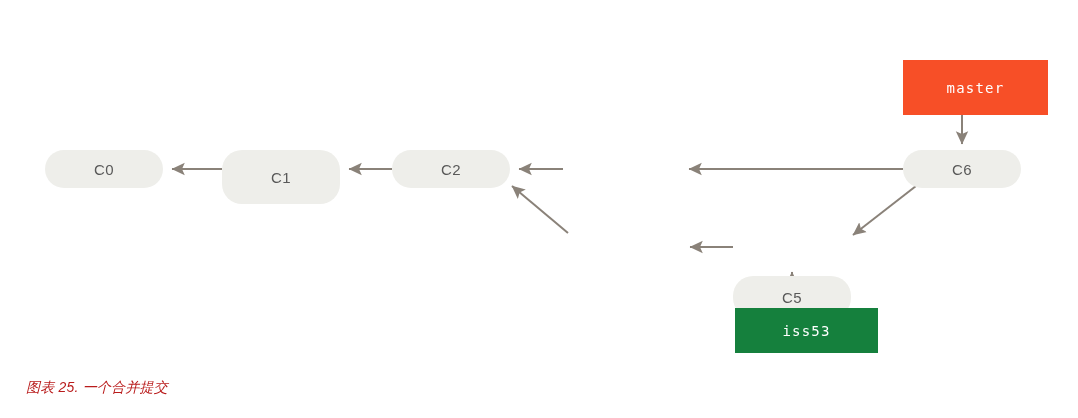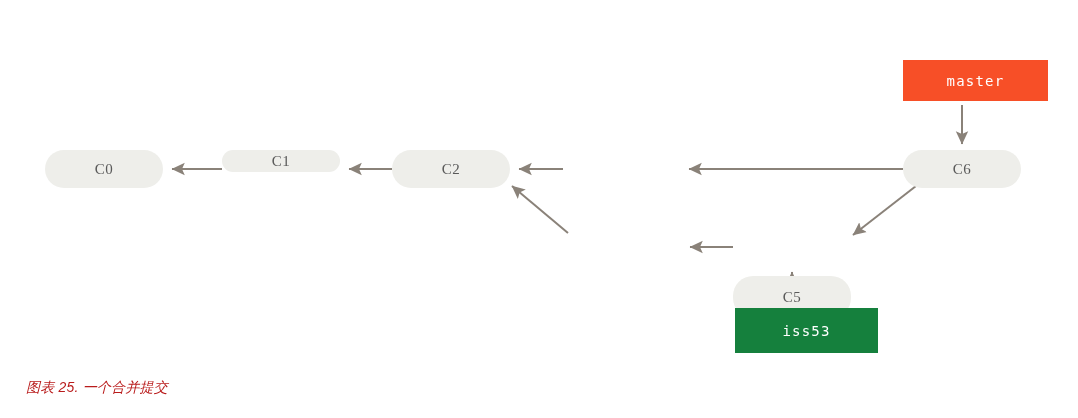--- a/index.html
+++ b/index.html
@@ -35,21 +35,21 @@
   .commit-node {
     position: absolute;
     background: #eeeeea;
     border-radius: 20px;
     display: flex;
     align-items: center;
     justify-content: center;
     box-sizing: border-box;
   }
   .commit-label {
-    font-family: Liberation Serif, serif;
+    font-family: Liberation Sans, sans-serif;
     font-size: 15px;
     color: #595959;
     letter-spacing: 0.5px;
     line-height: 1;
     user-select: none;
   }
 
   .branch-box {
     position: absolute;
     display: flex;
@@ -106,39 +106,39 @@
 
     <line x1="962" y1="105" x2="962" y2="144" stroke="#8a8279" stroke-width="2" marker-end="url(#arrowhead)"></line>
 
     <line x1="792" y1="308" x2="792" y2="272" stroke="#8a8279" stroke-width="2" marker-end="url(#arrowhead)"></line>
   </svg>
 
   <div class="commit-node" style="left:45px; top:150px; width:118px; height:38px;">
     <span class="commit-label">C0</span>
   </div>
 
-  <div class="commit-node" style="left:222px; top:150px; width:118px; height:22px;">
+  <div class="commit-node" style="left:222px; top:150px; width:118px; height:54px;">
     <span class="commit-label">C1</span>
   </div>
 
   <div class="commit-node" style="left:392px; top:150px; width:118px; height:38px;">
     <span class="commit-label">C2</span>
   </div>
 
 
 
   <div class="commit-node" style="left:733px; top:228px; width:118px; height:42px;margin-top:48px;">
     <span class="commit-label">C5</span>
   </div>
 
   <div class="commit-node" style="left:903px; top:150px; width:118px; height:38px;">
     <span class="commit-label">C6</span>
   </div>
 
-  <div class="branch-box" style="left:903px; top:60px; width:145px; height:41px; background:#f74f27;">
+  <div class="branch-box" style="left:903px; top:60px; width:145px; height:55px; background:#f74f27;">
     <span class="branch-label">master</span>
   </div>
 
   <div class="branch-box" style="left:735px; top:308px; width:143px; height:45px; background:#15803d;">
     <span class="branch-label">iss53</span>
   </div>
 
   <div id="caption">图表 25. 一个合并提交</div>
 
 </div>

